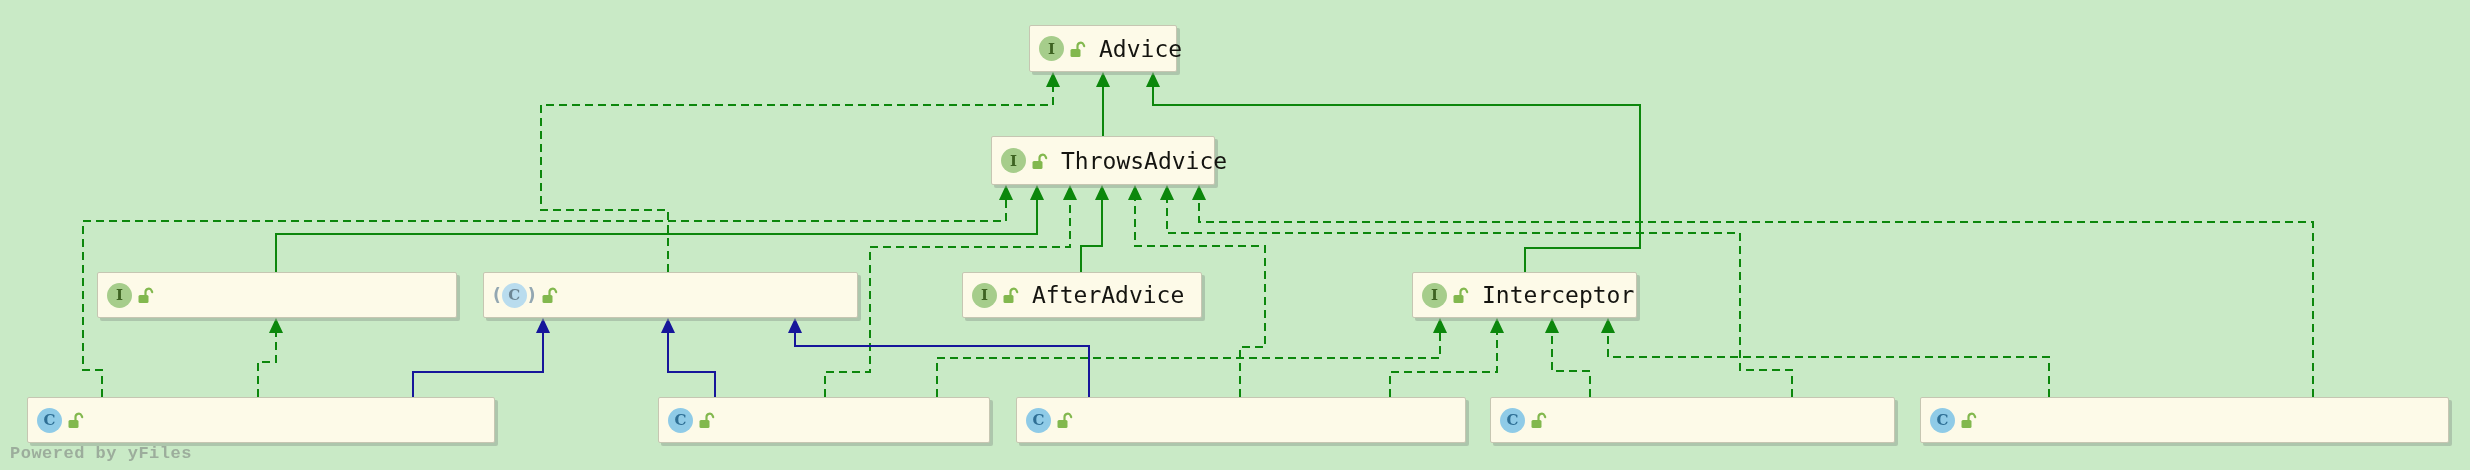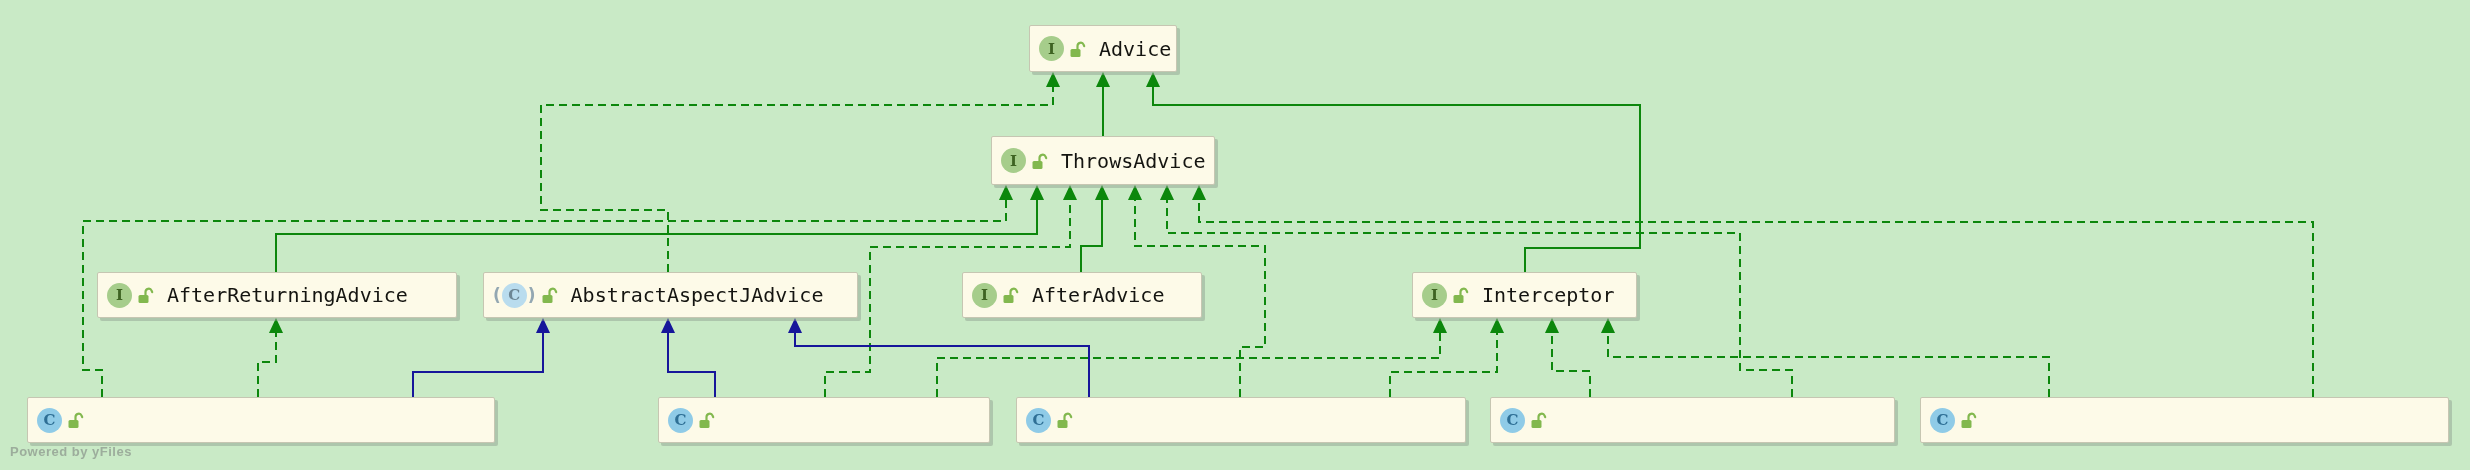--- a/index.html
+++ b/index.html
@@ -41,28 +41,28 @@
   .paren{
     font-family:"DejaVu Sans","Liberation Sans",sans-serif;
     font-size:17px;color:#93a7b2;font-weight:bold;
     line-height:25px;
   }
   .paren.l{margin-right:1px;}
   .paren.r{margin-left:1px;}
   .lock-icon{display:inline-flex;margin-left:5px;flex:0 0 auto;}
   .node-label{
     margin-left:13px;
-    font-size:20px;color:#141410;
+    font-size:23px;color:#141410;
     letter-spacing:0;
   }
   #watermark{
     position:absolute;z-index:3;
     left:10px;top:444px;
-    font-family:Liberation Sans, sans-serif;
-    font-size:13px;font-weight:bold;
+    font-family:Liberation Mono, monospace;
+    font-size:17px;font-weight:bold;
     color:rgba(148,162,148,.85);
     letter-spacing:.5px;
   }
 </style>
 </head>
 <body>
 
 <div id="stage" style="background: rgb(201, 234, 198);">
   <svg id="edges" width="2470" height="470">
       <polyline points="1103,136 1103,85" class="edge green"></polyline>
@@ -130,35 +130,33 @@
     <div class="node" style="left: 97px; top: 272px; width: 360px; height: 46px;">
       <span class="type-icon">
         <span class="ball interface">I</span>
       </span>
       <span class="lock-icon">
         <svg width="17" height="18" viewBox="0 0 17 18">
           <rect x="1.5" y="9" width="10" height="8" rx="1.5" fill="#82b84e"></rect>
           <path d="M8.5 9 L8.5 6 A3.2 3.2 0 0 1 14.6 4.6 L15.2 6.2" fill="none" stroke="#82b84e" stroke-width="2.2" stroke-linecap="round"></path>
         </svg>
       </span>
-      <span class="node-label">AfterReturningAdvice</span>
     </div>
     <div class="node" style="left: 483px; top: 272px; width: 375px; height: 46px;">
       <span class="type-icon">
         <span class="paren l">(</span>
         <span class="ball abstract">C</span>
         <span class="paren r">)</span>
       </span>
       <span class="lock-icon">
         <svg width="17" height="18" viewBox="0 0 17 18">
           <rect x="1.5" y="9" width="10" height="8" rx="1.5" fill="#82b84e"></rect>
           <path d="M8.5 9 L8.5 6 A3.2 3.2 0 0 1 14.6 4.6 L15.2 6.2" fill="none" stroke="#82b84e" stroke-width="2.2" stroke-linecap="round"></path>
         </svg>
       </span>
-      <span class="node-label">AbstractAspectJAdvice</span>
     </div>
     <div class="node" style="left: 962px; top: 272px; width: 240px; height: 46px;">
       <span class="type-icon">
         <span class="ball interface">I</span>
       </span>
       <span class="lock-icon">
         <svg width="17" height="18" viewBox="0 0 17 18">
           <rect x="1.5" y="9" width="10" height="8" rx="1.5" fill="#82b84e"></rect>
           <path d="M8.5 9 L8.5 6 A3.2 3.2 0 0 1 14.6 4.6 L15.2 6.2" fill="none" stroke="#82b84e" stroke-width="2.2" stroke-linecap="round"></path>
         </svg>

